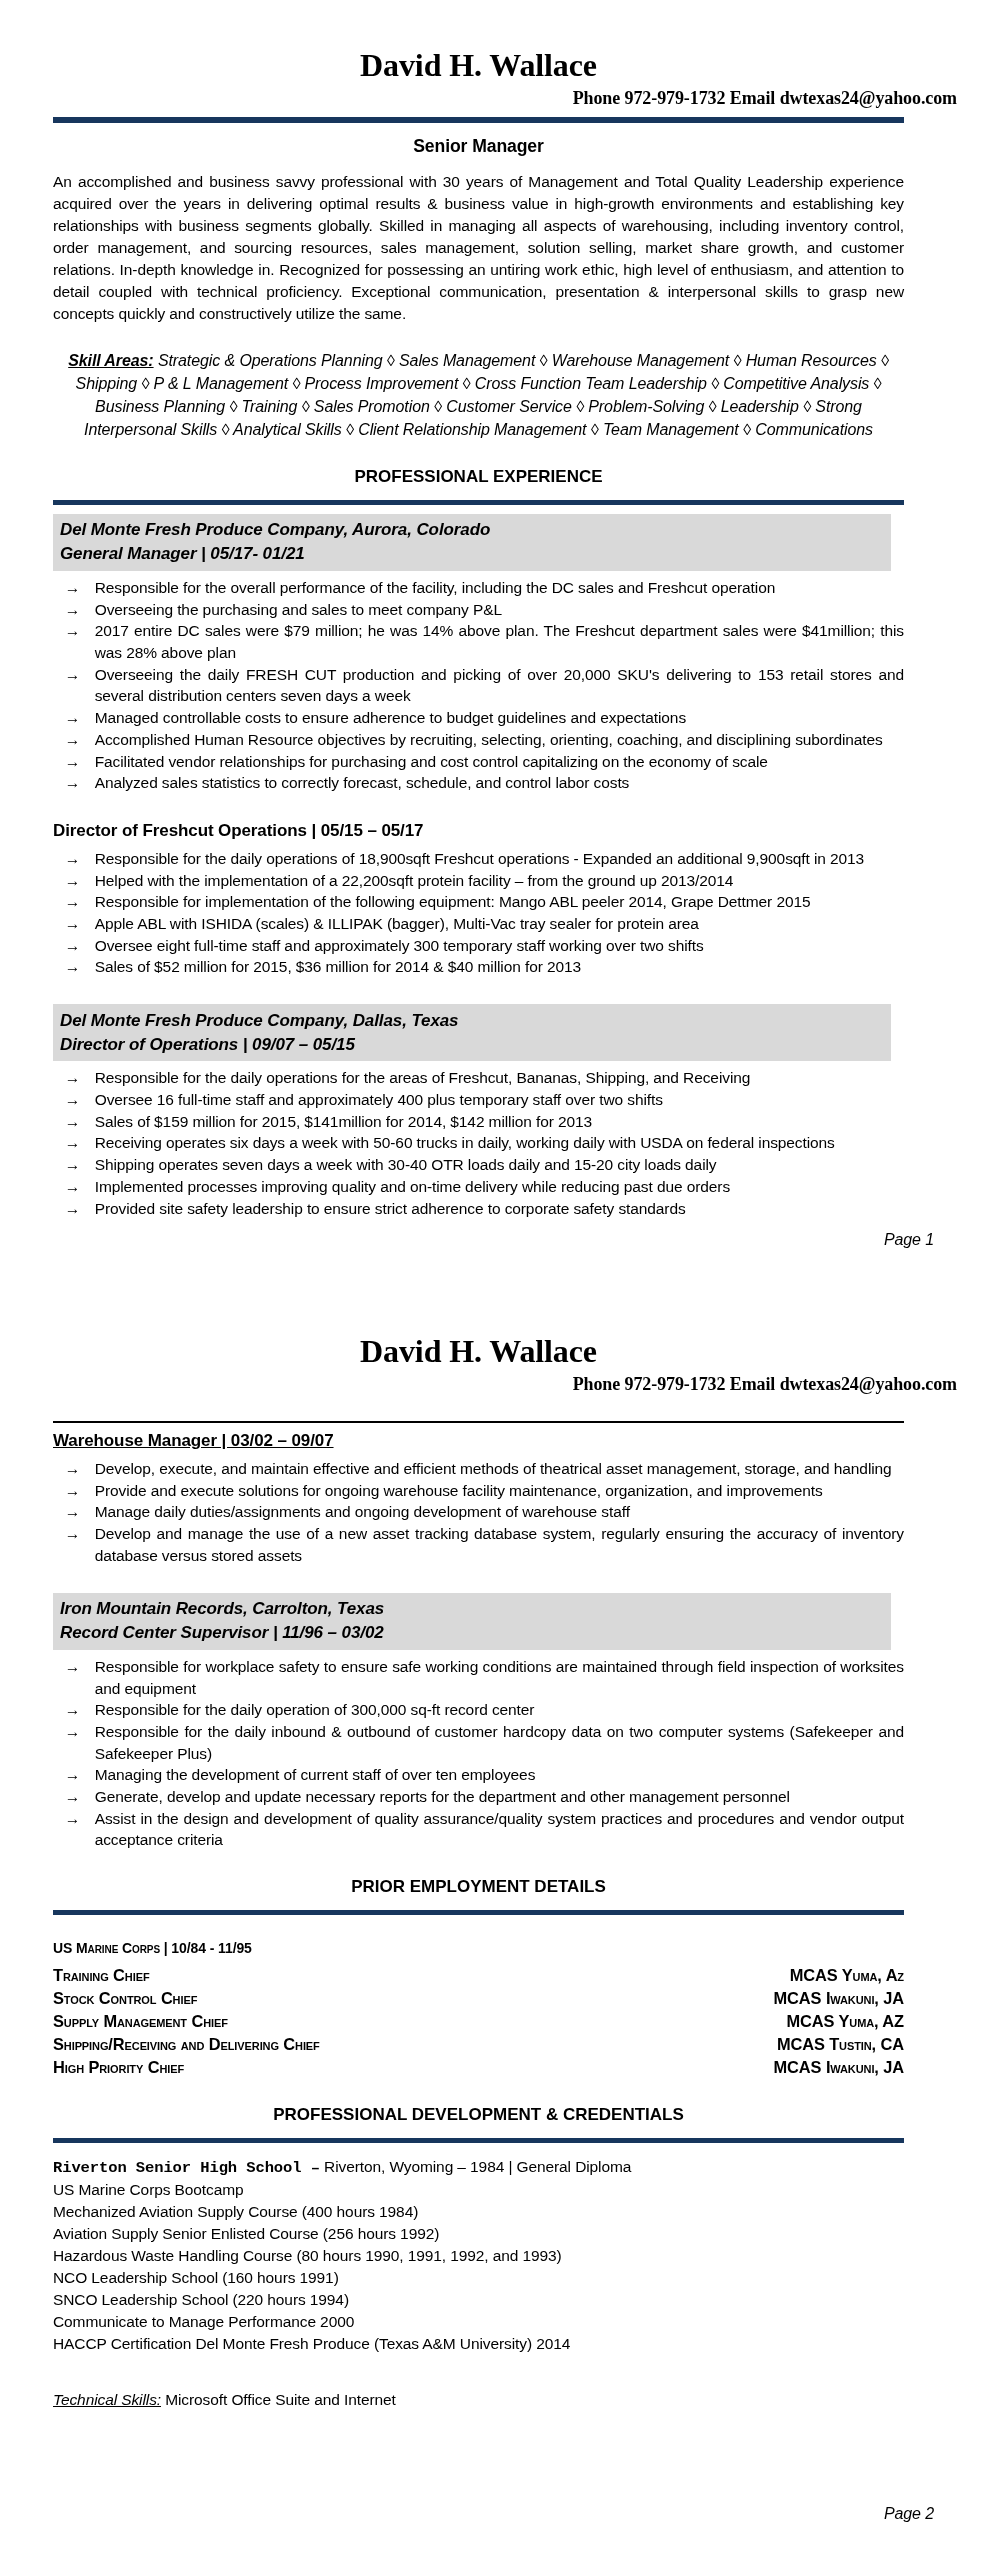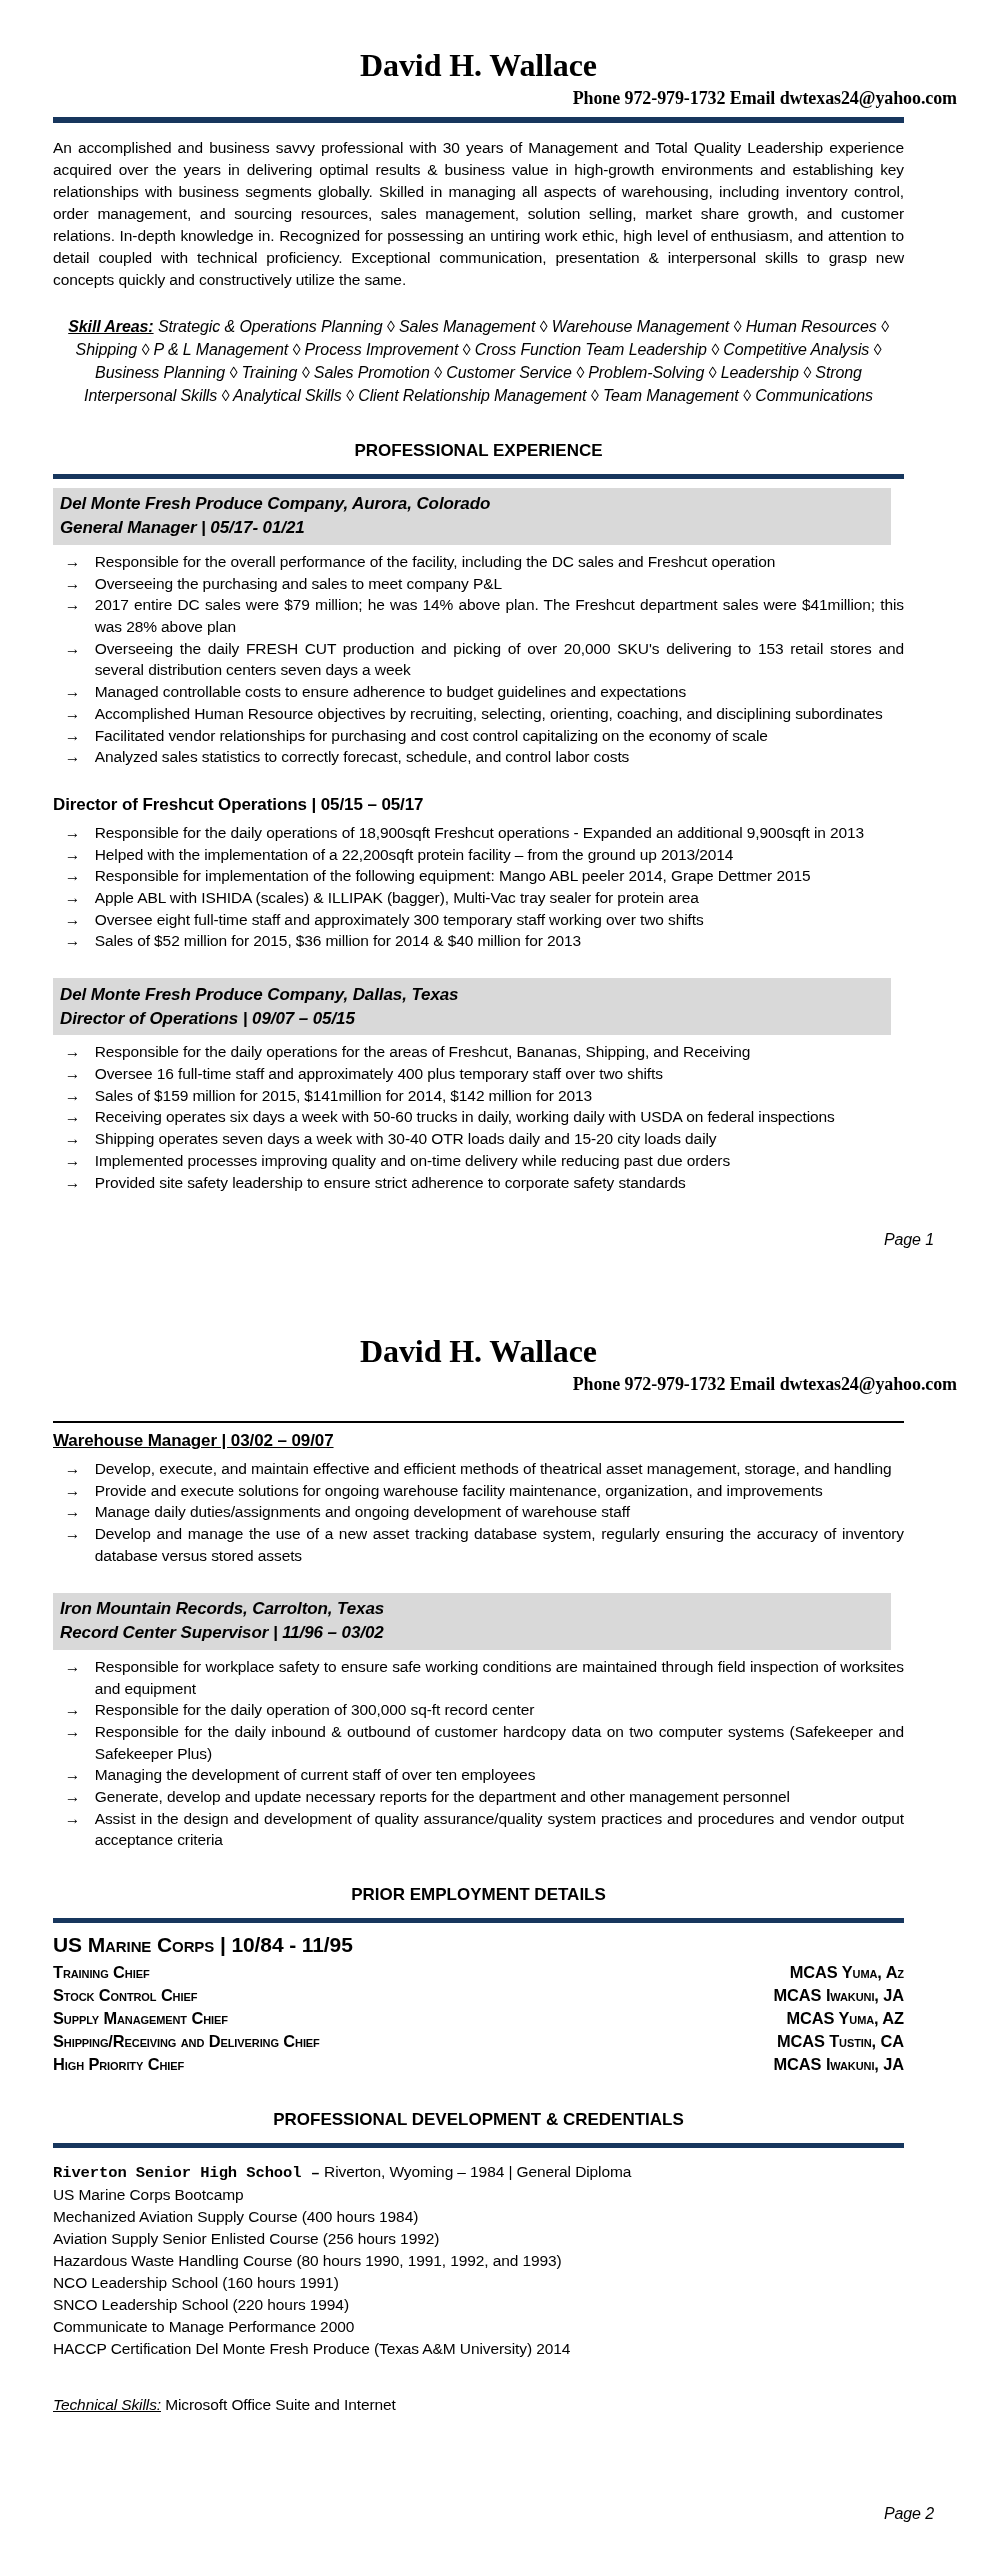--- a/index.html
+++ b/index.html
@@ -43,21 +43,21 @@
     line-height: 22px;
   }
   .skills {
     margin: 24.6px 5.9px 0; text-align: center; font-style: italic;
     font-size: 16px; line-height: 23px;
   }
   .skills-label { font-weight: bold; text-decoration: underline; }
 
   .sec-head {
     text-align: center; font-weight: bold; font-size: 17px;
-    margin-top: 34px; letter-spacing: 0;
+    margin-top: 26px; letter-spacing: 0;
   }
   .gray-block {
     background: var(--gray, #D9D9D9);
     margin-top: 8.2px; margin-right: 13px;
     padding: 4.7px 7px;
     font-weight: bold; font-style: italic; font-size: 17px;
     line-height: 24px;
   }
   .gray-block.spaced { margin-top: 26px; }
   .role-title {
@@ -67,22 +67,22 @@
     font-weight: bold; font-size: 17px; margin-top: 7px; line-height: 22px;
     text-decoration: underline;
   }
 
   ul.bullets { list-style: none; margin: 5.9px 0 0; padding: 0; }
   .bullet { display: flex; align-items: flex-start; padding-left: 11.7px; line-height: 21.7px; }
   .arrow { flex: 0 0 30px; }
   .btext { flex: 1; text-align: justify; }
 
   .sc-line {
-    font-variant: small-caps; font-weight: bold; font-size: 21px;
-    line-height: 22px; margin-top: 11px;
+    font-variant: small-caps; font-weight: bold; font-size: 14px;
+    line-height: 22px; margin-top: 22px;
   }
   .prior-rows { margin-top: 4.7px; }
   .prior-row {
     display: flex; justify-content: space-between;
     font-variant: small-caps; font-weight: bold; font-size: 16.4px;
     line-height: 23px;
   }
 
   .edu-line { margin-top: 13px; line-height: 22px; }
   .edu-bold { font-weight: bold; font-family: Liberation Mono, monospace; }
@@ -99,20 +99,21 @@
   #footer2 { top: 2505px; }
 </style>
 </head>
 <body style="background: rgb(255, 255, 255); color: rgb(0, 0, 0);">
 
 <div class="page" id="page1">
   <div class="name">David H. Wallace</div>
   <div class="contact-line">Phone 972-979-1732 Email dwtexas24@yahoo.com</div>
   <div class="content">
     <div class="rule rule-top"></div>
+    <div class="doc-title">Senior Manager</div>
     <p class="summary">An accomplished and business savvy professional with 30 years of Management and Total Quality Leadership experience acquired over the years in delivering optimal results &amp; business value in high-growth environments and establishing key relationships with business segments globally. Skilled in managing all aspects of warehousing, including inventory control, order management, and sourcing resources, sales management, solution selling, market share growth, and customer relations. In-depth knowledge in. Recognized for possessing an untiring work ethic, high level of enthusiasm, and attention to detail coupled with technical proficiency. Exceptional communication, presentation &amp; interpersonal skills to grasp new concepts quickly and constructively utilize the same.</p>
     <p class="skills"><span class="skills-label">Skill Areas:</span><span> Strategic &amp; Operations Planning ◊ Sales Management ◊ Warehouse Management ◊ Human Resources ◊ Shipping ◊ P &amp; L Management ◊ Process Improvement ◊ Cross Function Team Leadership ◊ Competitive Analysis ◊ Business Planning ◊ Training ◊ Sales Promotion ◊ Customer Service ◊ Problem-Solving ◊ Leadership ◊ Strong Interpersonal Skills ◊ Analytical Skills ◊ Client Relationship Management ◊ Team Management ◊ Communications</span></p>
 
     <div class="sec-head">PROFESSIONAL EXPERIENCE</div>
     <div class="rule rule-sec"></div>
 
     <div class="gray-block">
       <div>Del Monte Fresh Produce Company, Aurora, Colorado</div>
       <div>General Manager | 05/17- 01/21</div>
     </div>

